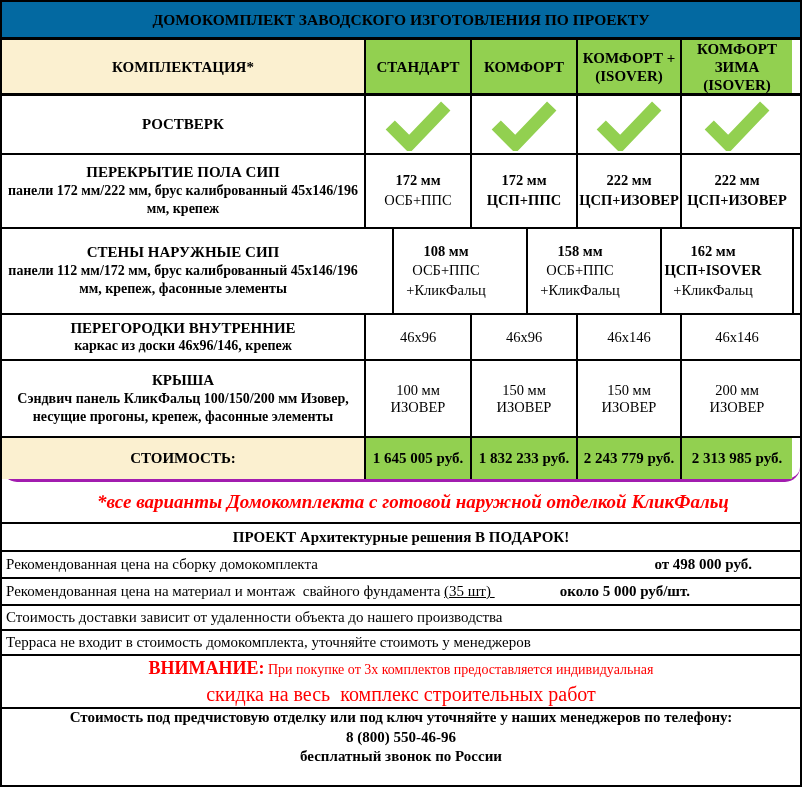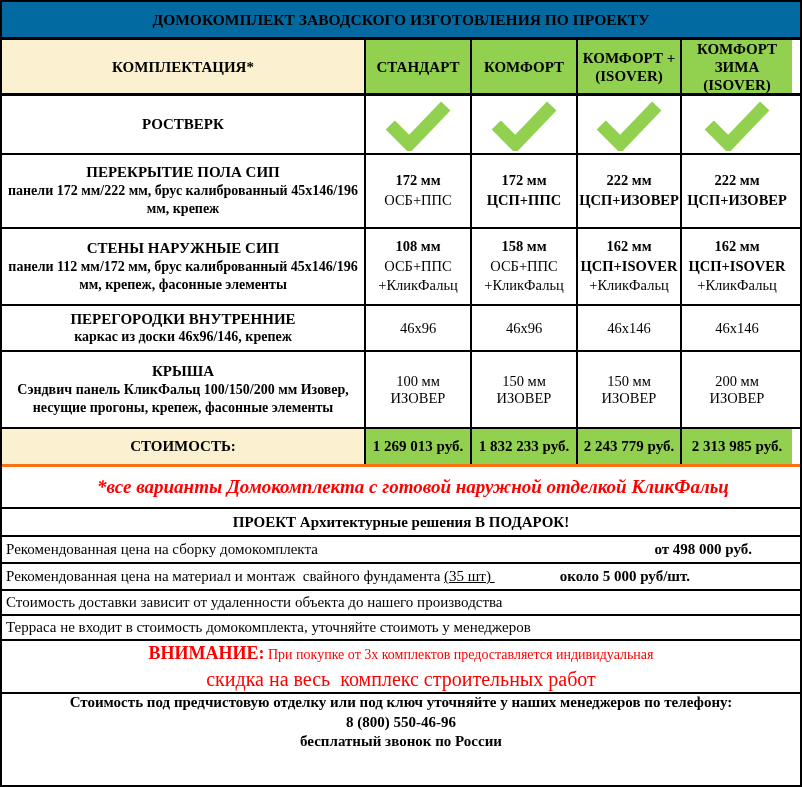--- a/index.html
+++ b/index.html
@@ -38,33 +38,33 @@
     font-weight:bold; font-size:15.5px;
   }
   .head-row { height:56px; border-bottom:3px solid #000; }
   .head-row .cell { font-weight:bold; font-size:15px; line-height:1.2; }
   .label-col { background:#FBF0D0; }
   .plan-col  { background:#92D050; }
 
   .body-row { border-bottom:2px solid #000; }
   .r1 { height:59px; }
   .r2 { height:74px; }
-  .r3 { height:77px; }
+  .r3 { height:86px;gap:28px; }
   .r4 { height:46px; }
   .r5 { height:77px; }
 
   .row-name { font-weight:bold; font-size:15px; line-height:1.25; }
   .row-desc { font-weight:bold; font-size:14px; line-height:1.3; }
   .val-size { font-weight:bold; font-size:14.5px; line-height:1.35; }
   .val-spec { font-size:14.5px; line-height:1.35; overflow-wrap:anywhere; }
   .val-spec.b { font-weight:bold; }
   .val-plain { font-size:14.5px; }
   .check { display:block; }
 
-  .price-row { height:38px; border-bottom:3px solid #f97316; }
+  .price-row { height:44px; border-bottom:3px solid #a21caf;border-radius:15px; }
   .price-row .cell { font-weight:bold; font-size:15px; }
 
   
   .note-red {
     height:40px;
     display:flex; align-items:center; justify-content:center;
     color:#FF0000; font-weight:bold; font-style:italic; font-size:19px;margin-left:24px;
   }
   .hr2 { border-top:2px solid #000; }
   .gift-row {
@@ -222,21 +222,21 @@
       <div class="val-plain">ИЗОВЕР</div>
     </div>
     <div class="cell">
       <div class="val-plain">200 мм</div>
       <div class="val-plain">ИЗОВЕР</div>
     </div>
   </div>
 
   <div class="row price-row">
     <div class="cell label-col">СТОИМОСТЬ:</div>
-    <div class="cell plan-col">1 269 013 руб.</div>
+    <div class="cell plan-col">1 645 005 руб.</div>
     <div class="cell plan-col">1 832 233 руб.</div>
     <div class="cell plan-col">2 243 779 руб.</div>
     <div class="cell plan-col">2 313 985 руб.</div>
   </div>
 
   <div class="note-red">*все варианты Домокомплекта с готовой наружной отделкой КликФальц</div>
 
   <div class="gift-row hr2">ПРОЕКТ Архитектурные решения В ПОДАРОК!</div>
 
   <div class="line-row hr2 assembly-row">

